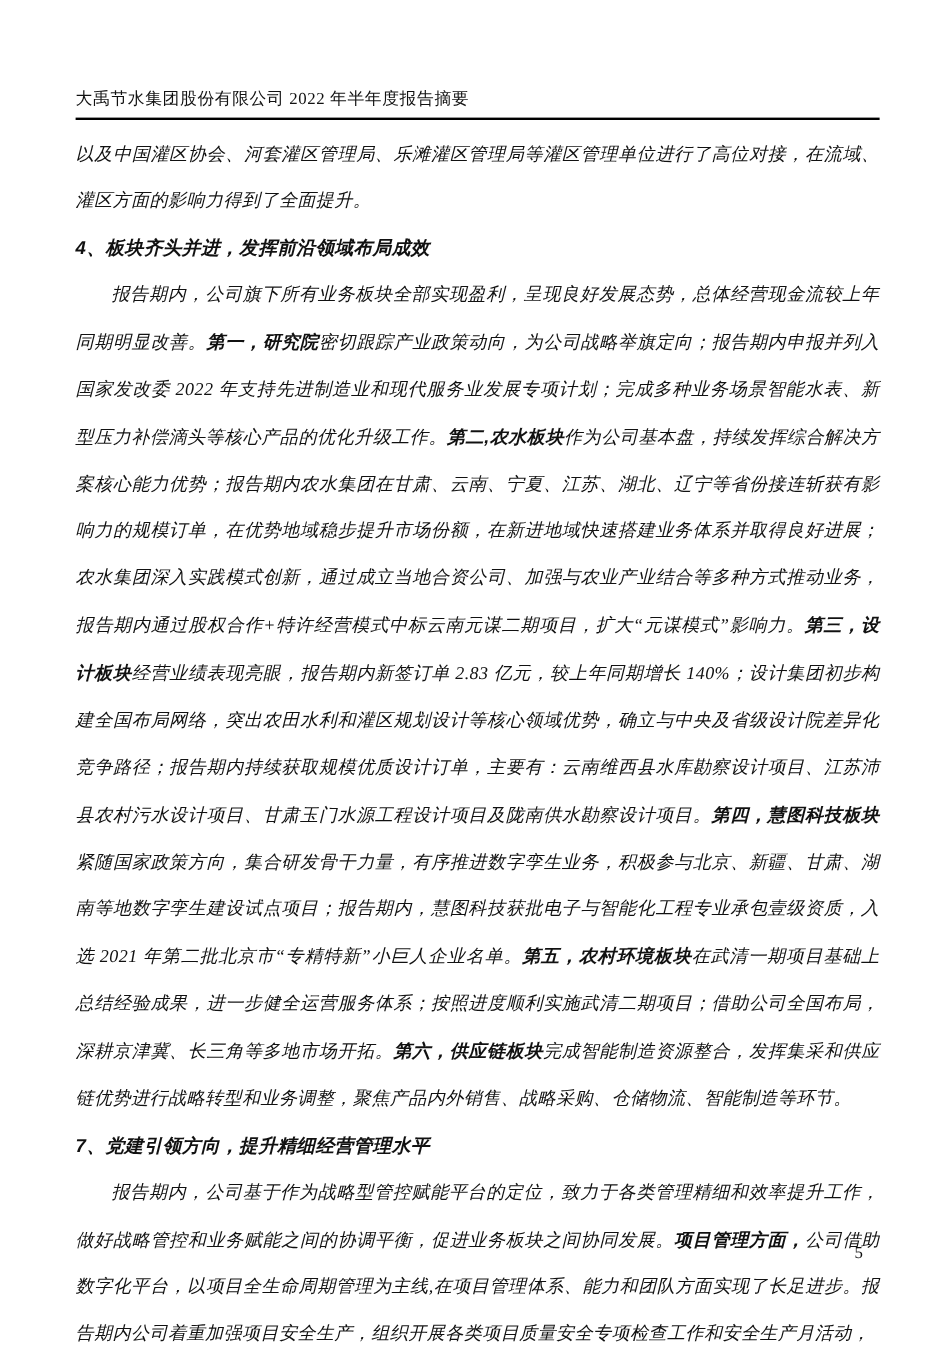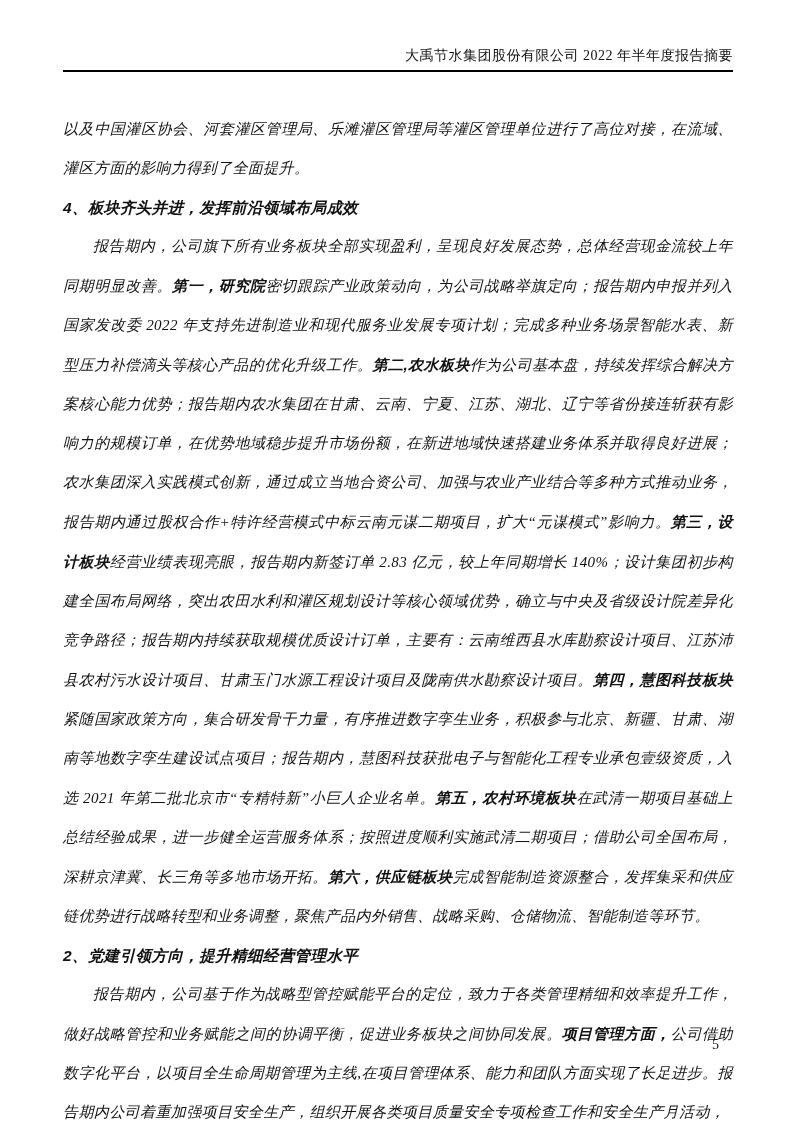--- a/index.html
+++ b/index.html
@@ -2,21 +2,21 @@
 <html><head>
 <meta charset="utf-8">
 <style>
   html,body{margin:0;padding:0;background:#ffffff;}
   .page{
     position:relative;width:793px;height:1122px;margin:0 auto;background:#ffffff;
     color:#111;font-family:"Liberation Serif","DejaVu Serif",serif;overflow:hidden;
   }
   .header{position:absolute;left:63px;top:0;width:670px;}
   .header-title{
-    padding-top:46px;text-align:right;font-size:14px;line-height:19px;
+    padding-top:74px;text-align:left;font-size:14px;line-height:19px;
     letter-spacing:0.5px;white-space:nowrap;
   }
   .header-rule{height:0;border-bottom:2px solid #000;margin-top:5px;}
   .doc-body{
     position:absolute;left:63px;top:110px;width:670px;
     font-size:15px;line-height:39px;letter-spacing:0.4px;
     text-align:justify;text-justify:inter-ideograph;font-style:italic;
   }
   .doc-body p{margin:0;padding:0;}
   .indent{text-indent:2em;}
@@ -39,19 +39,19 @@
 
   <div class="header">
     <div class="header-title">大禹节水集团股份有限公司 2022 年半年度报告摘要</div>
     <div class="header-rule"></div>
   </div>
 
   <div class="doc-body">
     <p class="para">以及中国灌区协会、河套灌区管理局、乐滩灌区管理局等灌区管理单位进行了高位对接，在流域、灌区方面的影响力得到了全面提升。</p>
     <p class="heading">4、板块齐头并进，发挥前沿领域布局成效</p>
     <p class="para indent"><span>报告期内，公司旗下所有业务板块全部实现盈利，呈现良好发展态势，总体经营现金流较上年同期明显改善。</span><b>第一，研究院</b><span>密切跟踪产业政策动向，为公司战略举旗定向；报告期内申报并列入国家发改委 2022 年支持先进制造业和现代服务业发展专项计划；完成多种业务场景智能水表、新型压力补偿滴头等核心产品的优化升级工作。</span><b>第二,农水板块</b><span>作为公司基本盘，持续发挥综合解决方案核心能力优势；报告期内农水集团在甘肃、云南、宁夏、江苏、湖北、辽宁等省份接连斩获有影响力的规模订单，在优势地域稳步提升市场份额，在新进地域快速搭建业务体系并取得良好进展；农水集团深入实践模式创新，通过成立当地合资公司、加强与农业产业结合等多种方式推动业务，报告期内通过股权合作+特许经营模式中标云南元谋二期项目，扩大“元谋模式”影响力。</span><b>第三，设计板块</b><span>经营业绩表现亮眼，报告期内新签订单 2.83 亿元，较上年同期增长 140%；设计集团初步构建全国布局网络，突出农田水利和灌区规划设计等核心领域优势，确立与中央及省级设计院差异化竞争路径；报告期内持续获取规模优质设计订单，主要有：云南维西县水库勘察设计项目、江苏沛县农村污水设计项目、甘肃玉门水源工程设计项目及陇南供水勘察设计项目。</span><b>第四，慧图科技板块</b><span>紧随国家政策方向，集合研发骨干力量，有序推进数字孪生业务，积极参与北京、新疆、甘肃、湖南等地数字孪生建设试点项目；报告期内，慧图科技获批电子与智能化工程专业承包壹级资质，入选 2021 年第二批北京市“专精特新”小巨人企业名单。</span><b>第五，农村环境板块</b><span>在武清一期项目基础上总结经验成果，进一步健全运营服务体系；按照进度顺利实施武清二期项目；借助公司全国布局，深耕京津冀、长三角等多地市场开拓。</span><b>第六，供应链板块</b><span>完成智能制造资源整合，发挥集采和供应链优势进行战略转型和业务调整，聚焦产品内外销售、战略采购、仓储物流、智能制造等环节。</span></p>
-    <p class="heading">2、党建引领方向，提升精细经营管理水平</p>
+    <p class="heading">7、党建引领方向，提升精细经营管理水平</p>
     <p class="para indent"><span>报告期内，公司基于作为战略型管控赋能平台的定位，致力于各类管理精细和效率提升工作，做好战略管控和业务赋能之间的协调平衡，促进业务板块之间协同发展。</span><b>项目管理方面，</b><span>公司借助数字化平台，以项目全生命周期管理为主线,在项目管理体系、能力和团队方面实现了长足进步。报告期内公司着重加强项目安全生产，组织开展各类项目质量安全专项检查工作和安全生产月活动，</span></p>
   </div>
 
   <div class="page-number">5</div>
 
 </div>
 
 </body></html>

